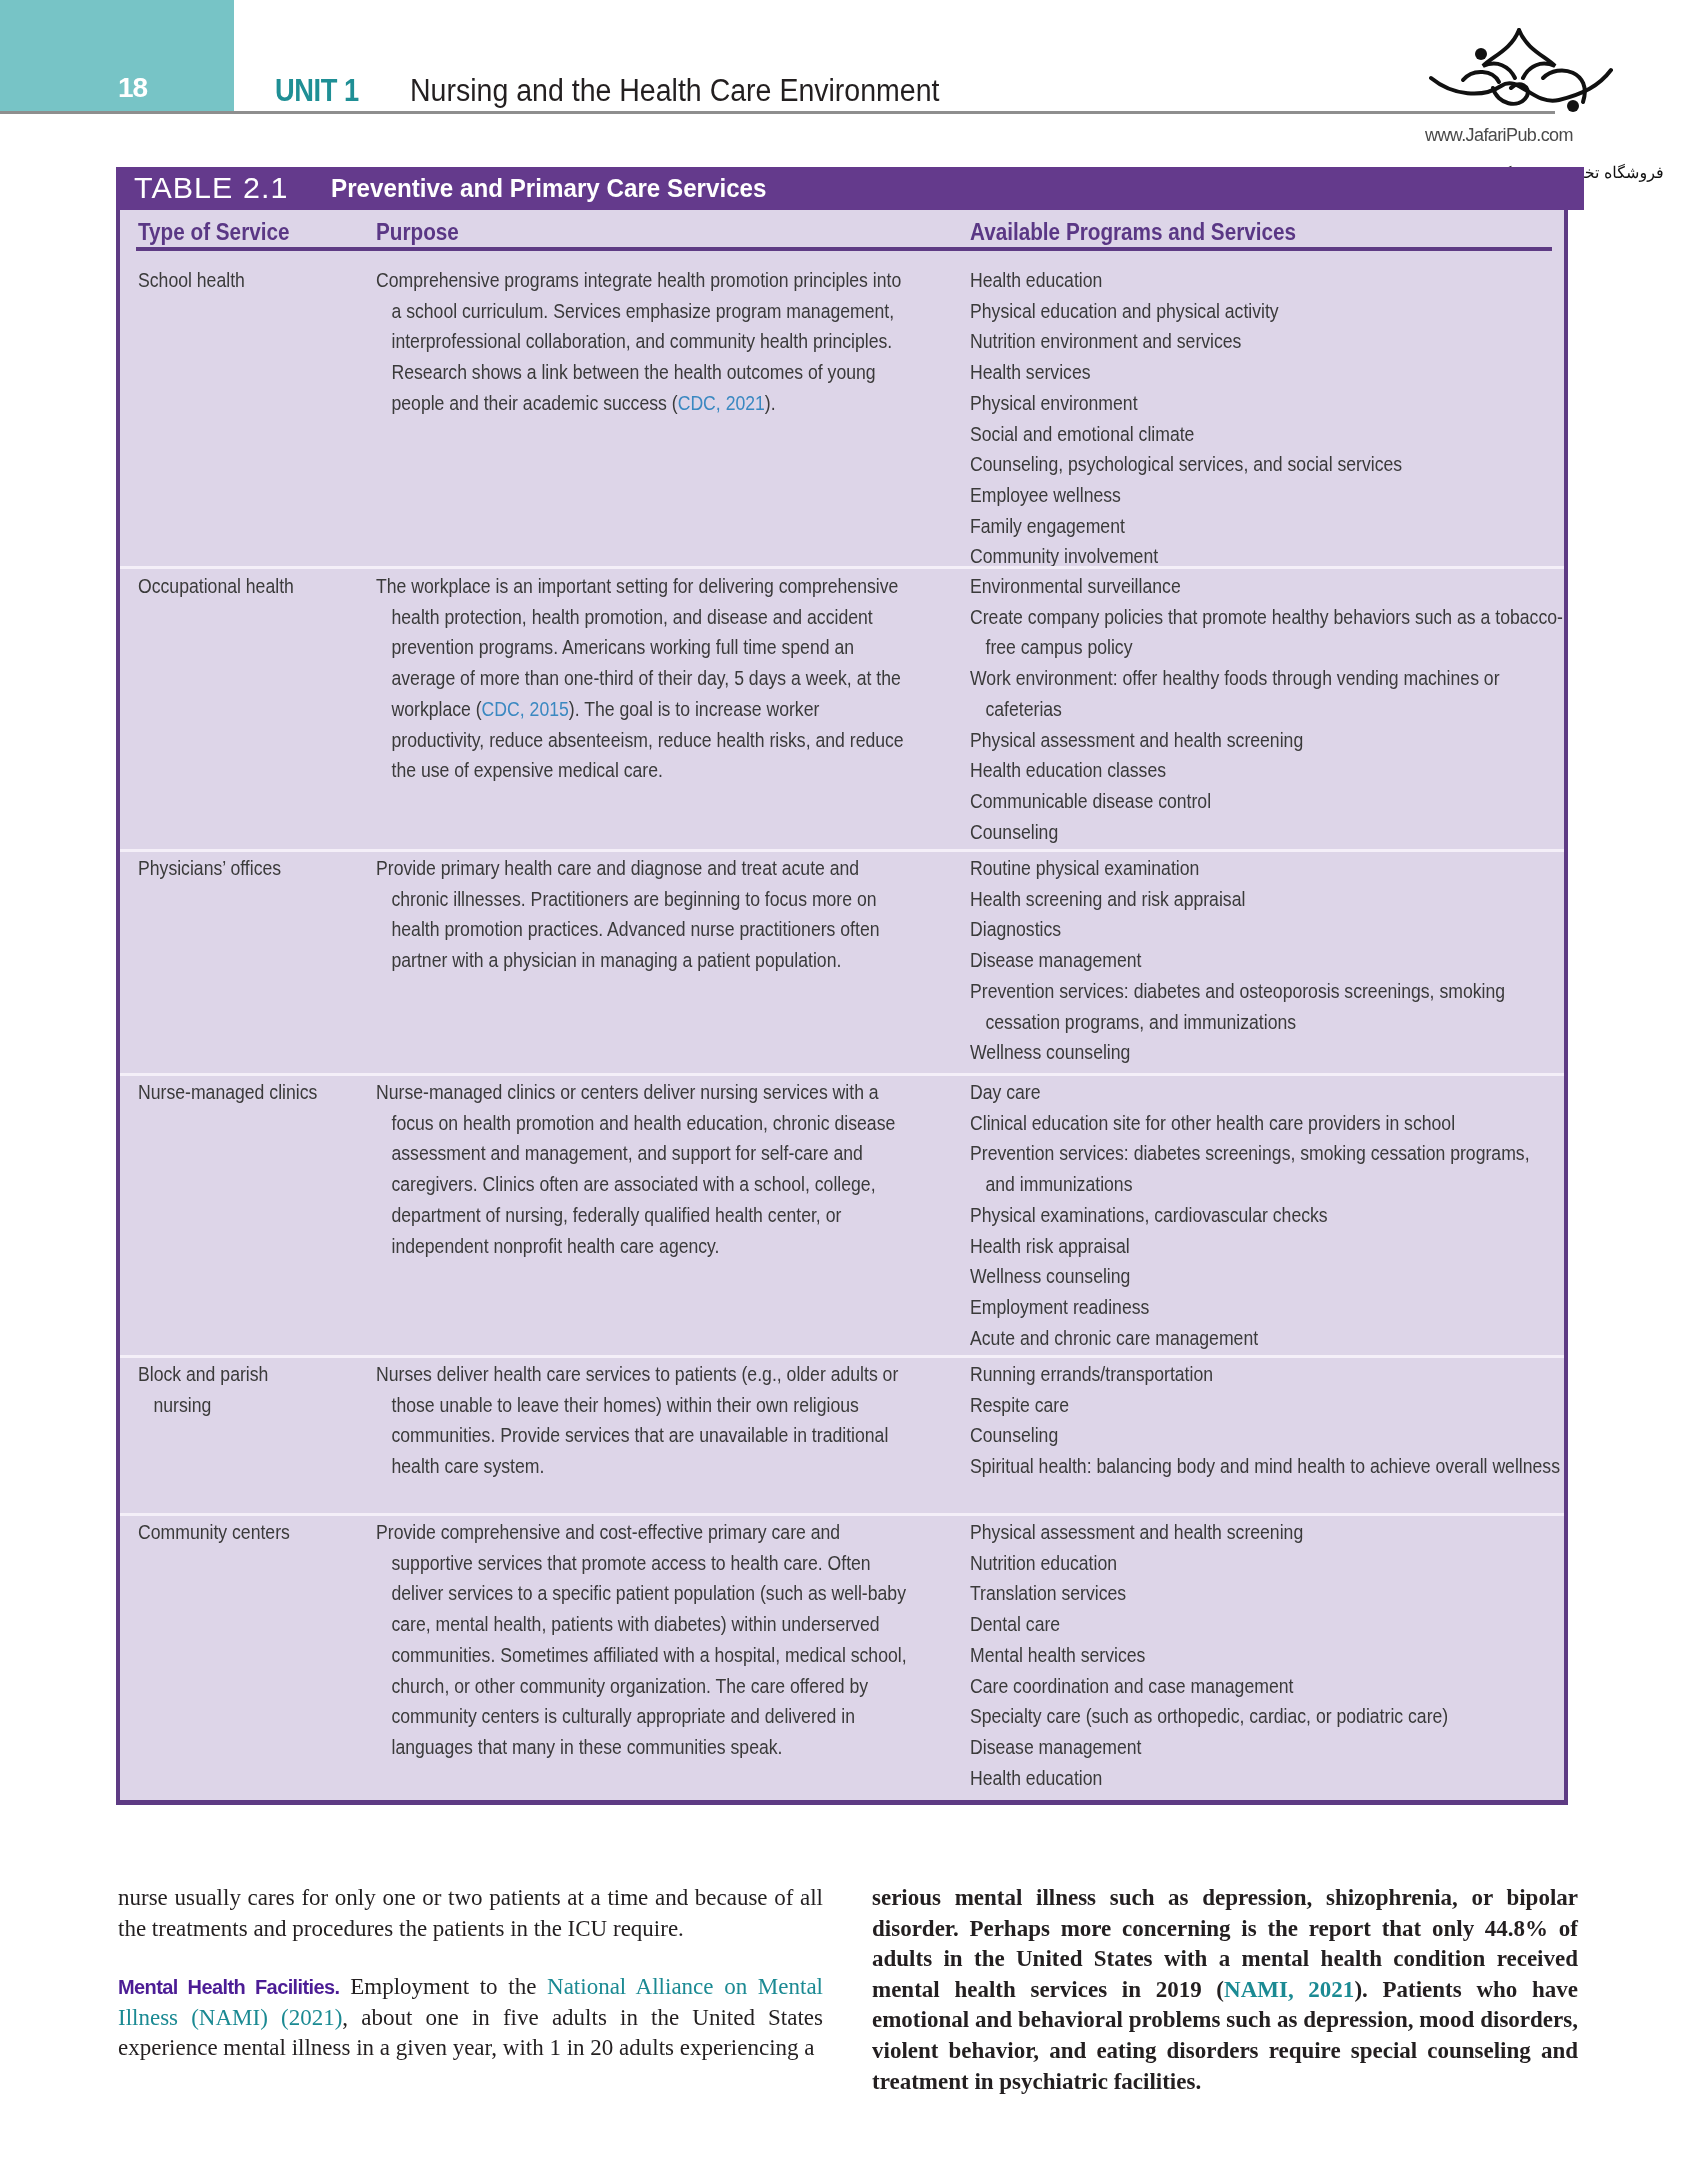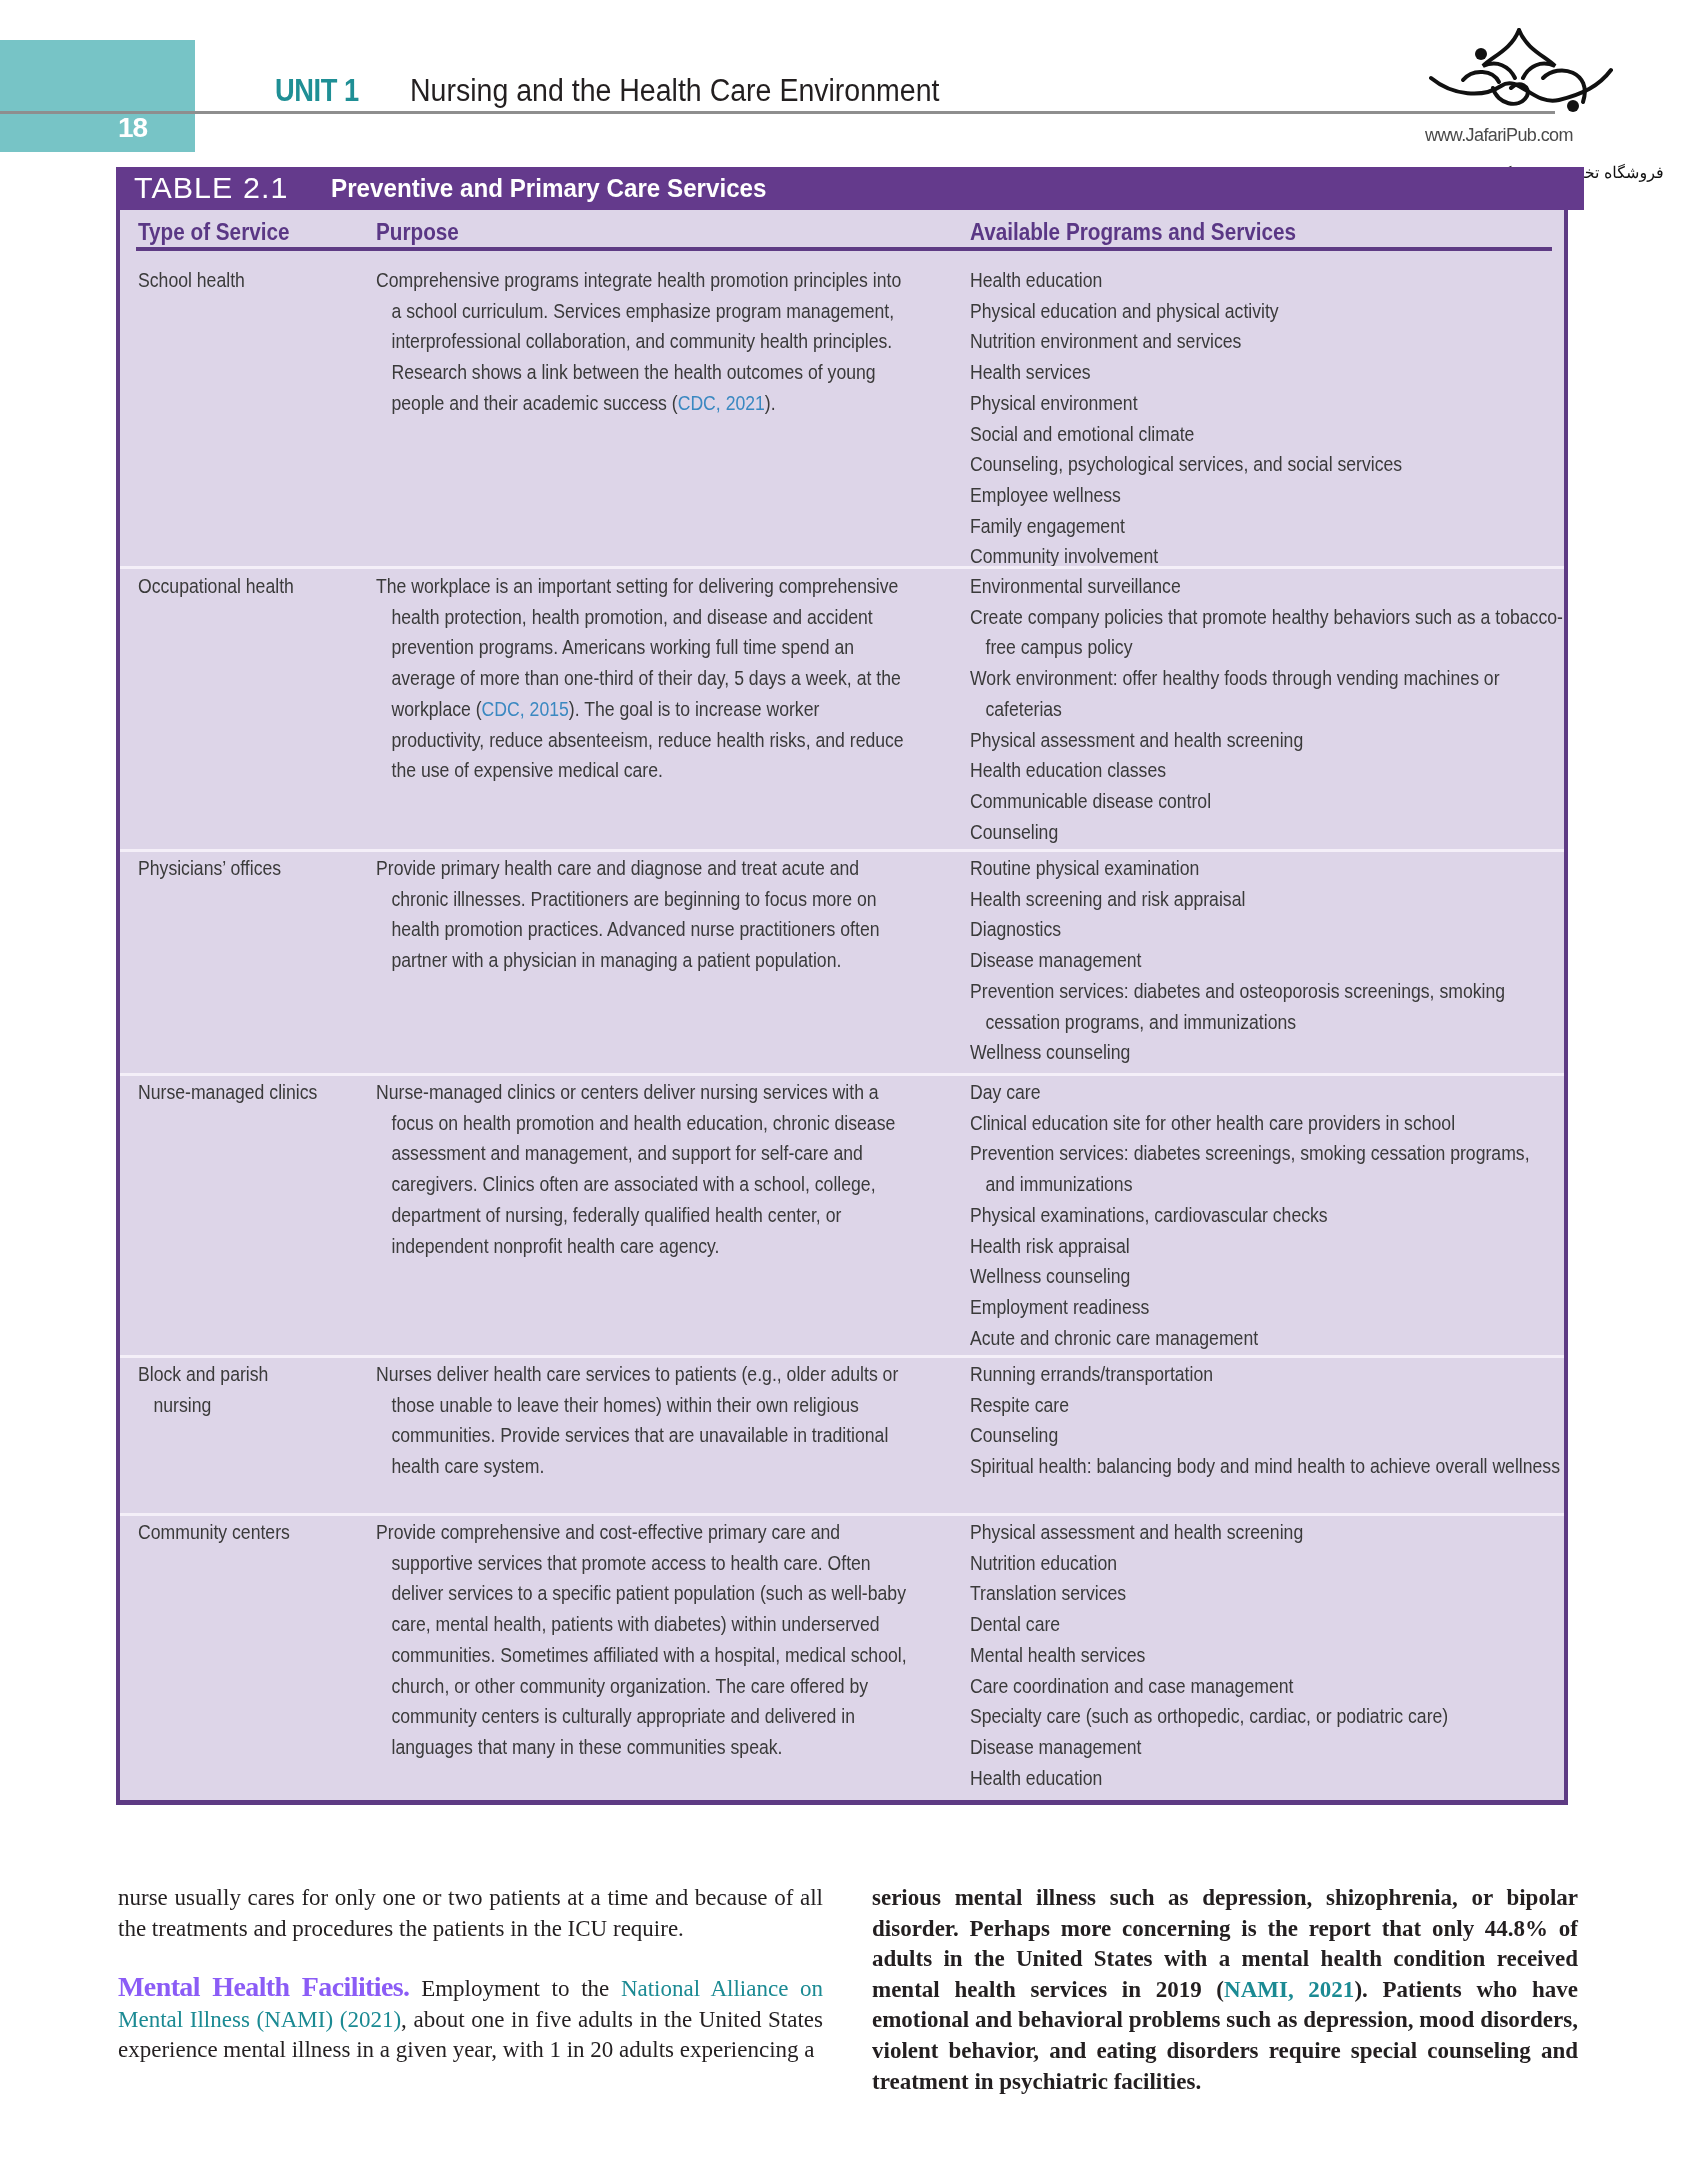--- a/index.html
+++ b/index.html
@@ -1,19 +1,19 @@
 <!DOCTYPE html>
 <html><head>
 <meta charset="utf-8">
 <style>
   html, body { margin: 0; padding: 0; background: #ffffff; }
   body { width: 1700px; height: 2177px; position: relative; overflow: hidden; font-family: "Liberation Sans", sans-serif; }
 
   
-  .page-num-box { position: absolute; left: 0; top: 0; width: 195px; height: 112px; background: #77c4c6; margin-top: 40px; }
+  .page-num-box { position: absolute; left: 0; top: 0; width: 234px; height: 112px; background: #77c4c6; }
   .page-num { position: absolute; left: 118px; top: 72px; font-family: "Liberation Sans", sans-serif; font-weight: bold; font-size: 28px; color: #ffffff; letter-spacing: -1px; }
   .header-rule { position: absolute; left: 0; top: 111px; width: 1555px; height: 3px; background: #8e8e8e; }
   .unit-label { position: absolute; left: 275px; top: 73px; font-weight: bold; font-size: 31px; color: #1f8f95; transform: scaleX(0.88); transform-origin: left top; letter-spacing: -0.5px; }
   .unit-title { position: absolute; left: 410px; top: 73px; font-size: 31px; color: #231f20; transform: scaleX(0.92); transform-origin: left top; white-space: nowrap; }
 
   
   .logo { position: absolute; left: 1423px; top: 26px; width: 192px; height: 94px; }
   .logo-url { position: absolute; left: 1425px; top: 125px; font-size: 18px; color: #4a4a4a; letter-spacing: -0.6px; white-space: nowrap; }
   .logo-fa { position: absolute; left: 1405px; top: 163px; font-size: 16px; color: #111; white-space: nowrap; direction: rtl; }
 
@@ -34,21 +34,21 @@
   .para { padding-left: 18px; text-indent: -18px; margin: 0; }
   .item { padding-left: 18px; text-indent: -18px; margin: 0; }
   .cite { color: #3a88c1; }
 
   
   .body-col { position: absolute; top: 1883px; width: 705px; font-family: "Liberation Serif", serif; font-size: 23px; line-height: 30.6px; color: #231f20; text-align: justify; }
   .body-col.left { left: 118px; }
   .body-col.right { left: 872px; width: 706px; font-weight: bold; }
   .body-col p { margin: 0; }
   .gap { height: 28px; }
-  .run-head { font-family: Liberation Serif, serif; font-weight: bold; color: #8b5cf6; font-size: 28px; letter-spacing: -0.6px; }
+  .run-head { font-family: Liberation Sans, sans-serif; font-weight: bold; color: #4c1d95; font-size: 20px; letter-spacing: -0.6px; }
   .link { color: #1b8a93; }
 </style>
 </head>
 <body>
 
 <div class="page-num-box">
   <span class="page-num">18</span>
 </div>
 <div class="header-rule"></div>
 <div class="unit-label">UNIT 1</div>

